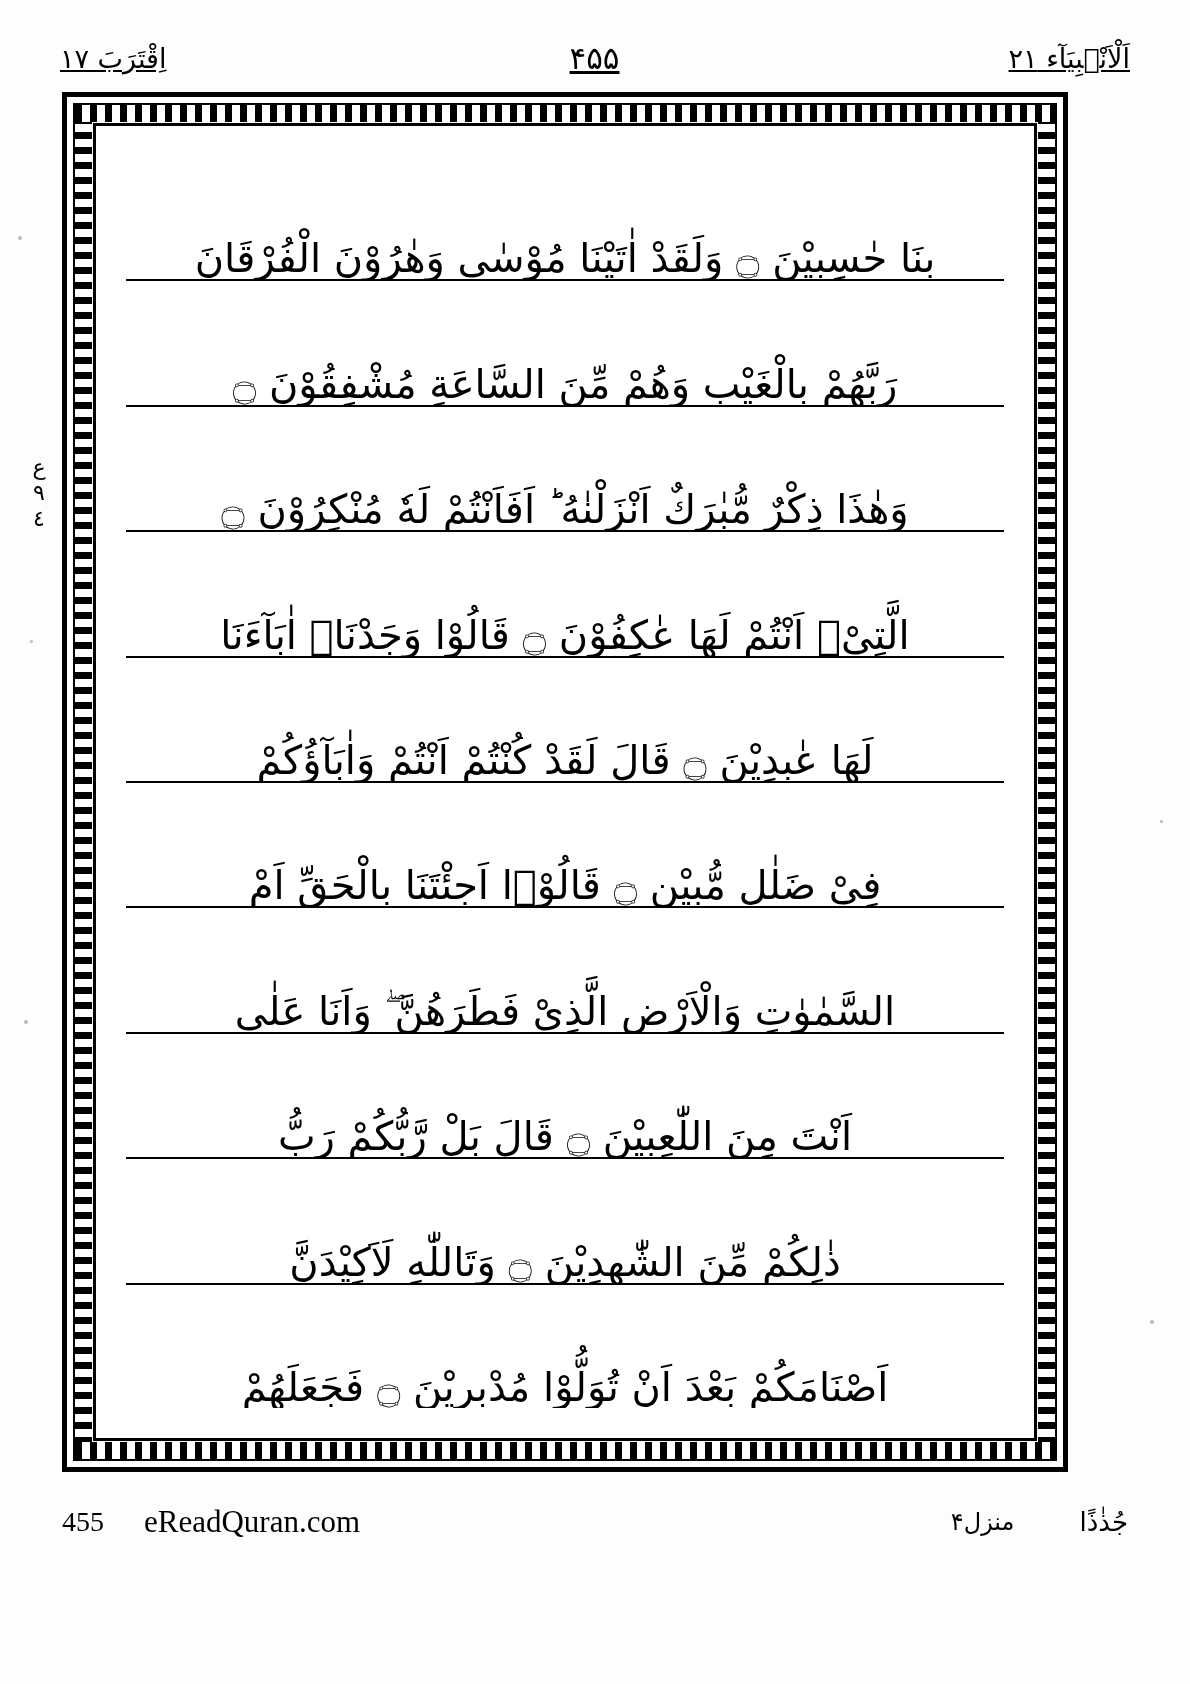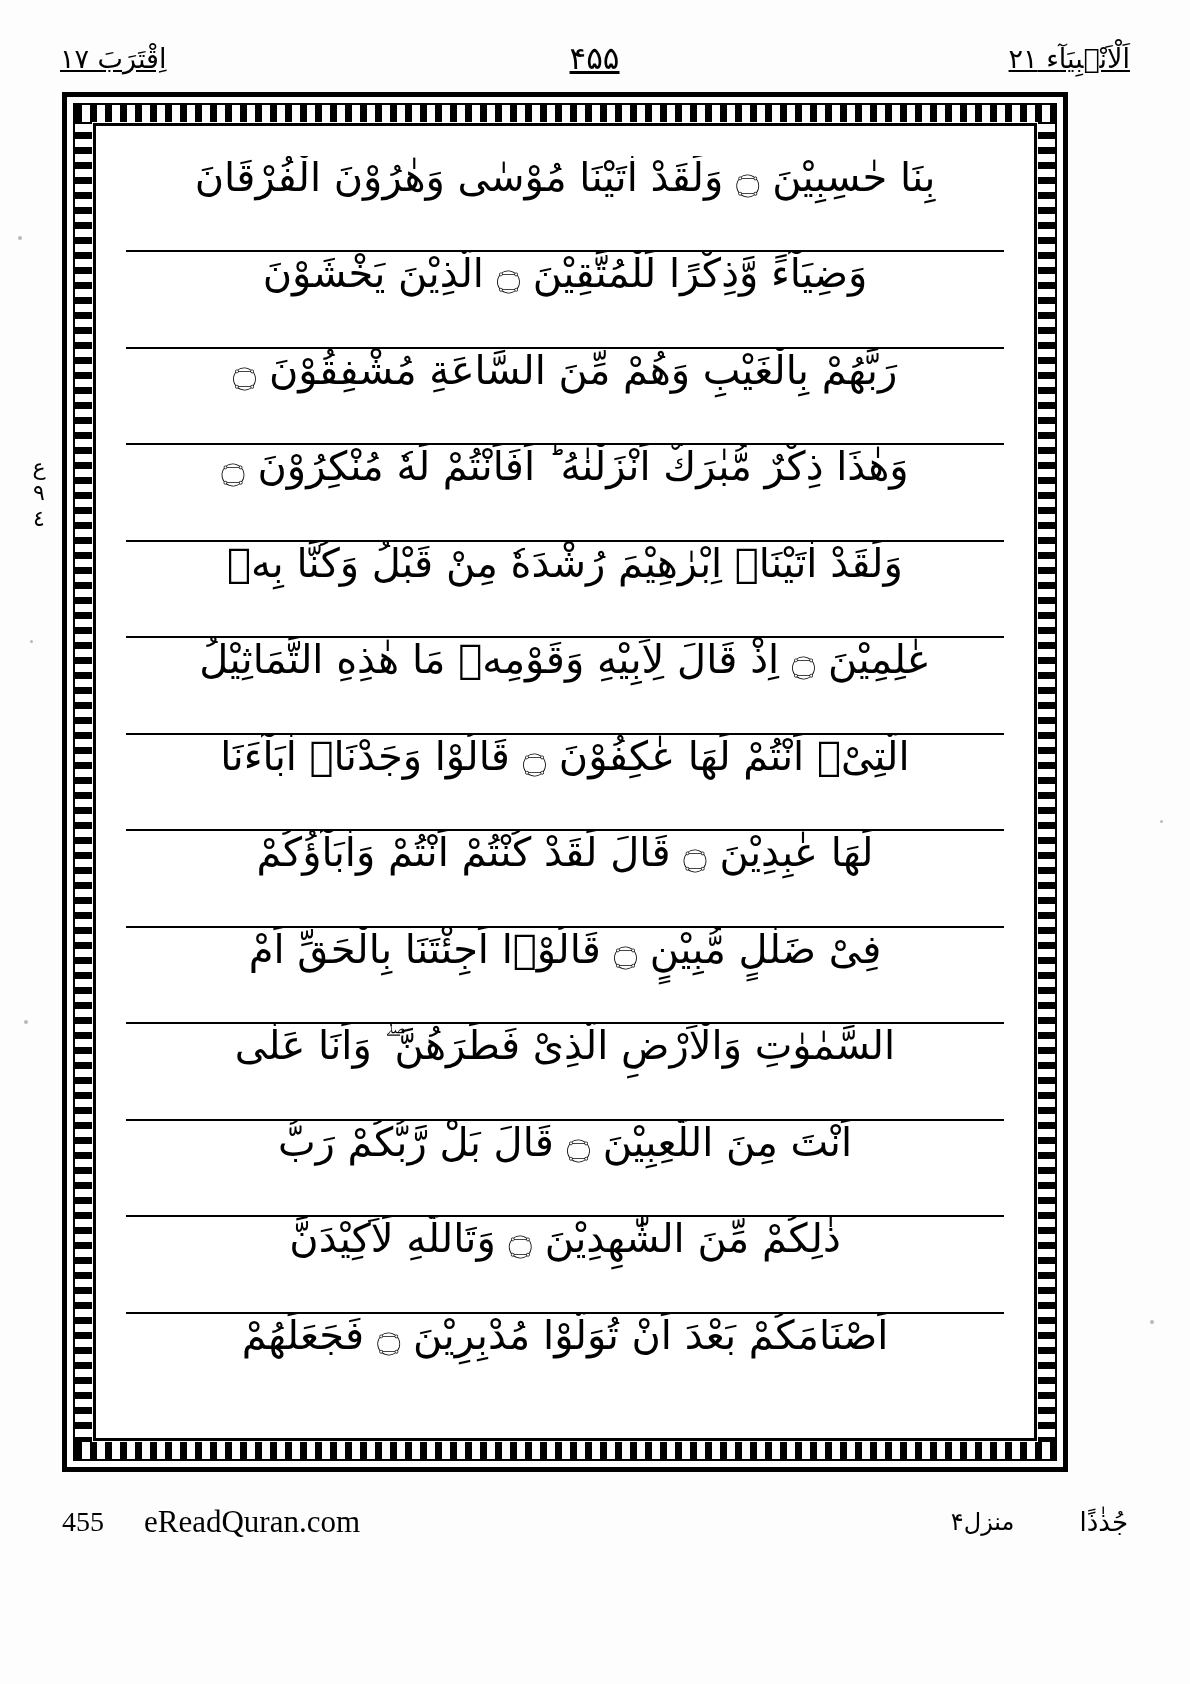--- a/index.html
+++ b/index.html
@@ -90,21 +90,21 @@
     left: 30px;
     top: 30px;
     right: 30px;
     bottom: 30px;
     display: flex;
     flex-direction: column;
   }
   .qline {
     flex: 1 1 0;
     display: flex;
-    align-items: flex-start;
+    align-items: flex-end;
     justify-content: center;
     border-bottom: 2px solid #000;
     direction: rtl;
     padding: 0 6px;
     box-sizing: border-box;
     overflow: hidden;
   }
   .qline:last-child {
     border-bottom: none;
   }
@@ -196,33 +196,24 @@
   </div>
 
   <div class="frame-outer">
     <div class="frame-ornament"></div>
     <div class="frame-inner">
       <div class="lines">
         <div class="qline">
             <div class="qtext">بِنَا حٰسِبِیْنَ ۝ وَلَقَدْ اٰتَیْنَا مُوْسٰی وَهٰرُوْنَ الْفُرْقَانَ</div>
           </div>
         <div class="qline">
-            <div class="qtext">وَضِیَآءً وَّذِكْرًا لِّلْمُتَّقِیْنَ ۝ الَّذِیْنَ یَخْشَوْنَ</div>
-          </div>
-        <div class="qline">
             <div class="qtext">رَبَّهُمْ بِالْغَیْبِ وَهُمْ مِّنَ السَّاعَةِ مُشْفِقُوْنَ ۝</div>
           </div>
         <div class="qline">
             <div class="qtext">وَهٰذَا ذِكْرٌ مُّبٰرَكٌ اَنْزَلْنٰهُ ؕ اَفَاَنْتُمْ لَهٗ مُنْكِرُوْنَ ۝</div>
-          </div>
-        <div class="qline">
-            <div class="qtext">وَلَقَدْ اٰتَیْنَاۤ اِبْرٰهِیْمَ رُشْدَهٗ مِنْ قَبْلُ وَكُنَّا بِهٖ</div>
-          </div>
-        <div class="qline">
-            <div class="qtext">عٰلِمِیْنَ ۝ اِذْ قَالَ لِاَبِیْهِ وَقَوْمِهٖ مَا هٰذِهِ التَّمَاثِیْلُ</div>
           </div>
         <div class="qline">
             <div class="qtext">الَّتِیْۤ اَنْتُمْ لَهَا عٰكِفُوْنَ ۝ قَالُوْا وَجَدْنَاۤ اٰبَآءَنَا</div>
           </div>
         <div class="qline">
             <div class="qtext">لَهَا عٰبِدِیْنَ ۝ قَالَ لَقَدْ كُنْتُمْ اَنْتُمْ وَاٰبَآؤُكُمْ</div>
           </div>
         <div class="qline">
             <div class="qtext">فِیْ ضَلٰلٍ مُّبِیْنٍ ۝ قَالُوْۤا اَجِئْتَنَا بِالْحَقِّ اَمْ</div>
           </div>

